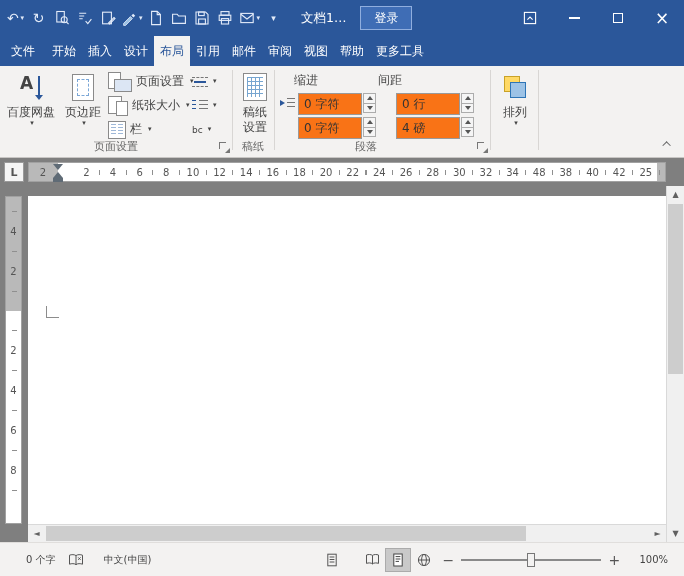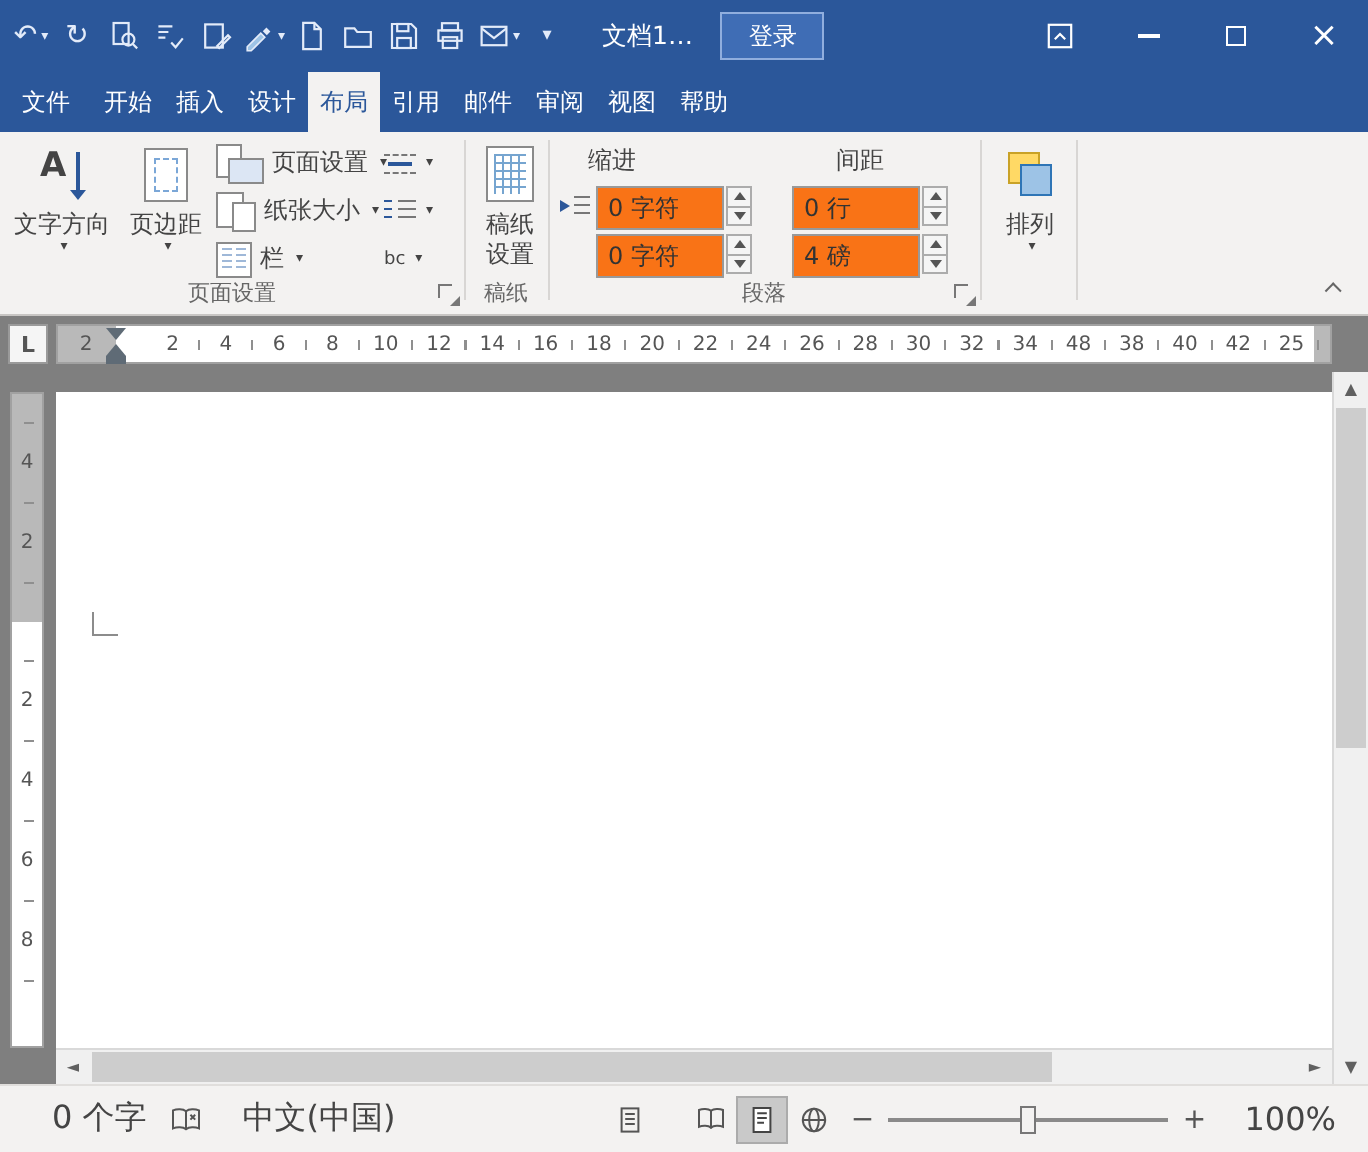--- a/index.html
+++ b/index.html
@@ -116,21 +116,21 @@
   .vscroll .up{top:0}.vscroll .down{bottom:0}
   .vthumb{position:absolute;left:1px;top:18px;width:15px;height:170px;background:#cdcdcd}
   .hscroll{position:absolute;left:28px;top:366px;width:638px;height:18px;background:#f0f0f0;border-top:1px solid #d9d9d9}
   .hscroll .sbtn{position:absolute;top:0;width:17px;height:17px;display:flex;align-items:center;justify-content:center;font-size:8px;color:#606060}
   .hscroll .left{left:0}.hscroll .right{right:0}
   .hthumb{position:absol ute}
   .hthumb{position:absolute;left:18px;top:1px;width:480px;height:15px;background:#cdcdcd}
 
   
   .statusbar{position:absolute;left:0;top:542px;width:684px;height:34px;background:#f3f2f1;border-top:1px solid #e0dedc;display:flex;align-items:center;color:#444;font-size:12px}
-  .sb{padding:0 6px;height:100%;display:flex;align-items:center;white-space:nowrap;font-size:16px;color:#444}
+  .sb{padding:0 6px;height:100%;display:flex;align-items:center;white-space:nowrap;font-size:10px;color:#444}
   .sb.words{margin-left:20px}
   .sb.lang{margin-left:8px}
   .sb-right{margin-left:auto;display:flex;align-items:center;height:100%}
   .viewbtn{width:26px;height:24px;display:flex;align-items:center;justify-content:center}
   .viewbtn.active{background:#c9c9c9;border:1px solid #ababab}
   .zoombtn{width:22px;height:24px;display:flex;align-items:center;justify-content:center;font-size:14px;color:#555}
   .zoomtrack{position:relative;width:140px;height:16px;margin:0 2px}
   .zoomtrack .line{position:absolute;left:0;right:0;top:7px;height:2px;background:#8a8a8a}
   .zoomtrack .notch{position:absolute;left:50%;top:4px;width:1px;height:8px;background:#8a8a8a}
   .zoomthumb{position:absolute;left:calc(50% - 4px);top:1px;width:8px;height:14px;background:#f3f2f1;border:1px solid #777}
@@ -237,35 +237,36 @@
     <div class="tab file">文件</div>
     <div class="tab">开始</div>
     <div class="tab">插入</div>
     <div class="tab">设计</div>
     <div class="tab active">布局</div>
     <div class="tab">引用</div>
     <div class="tab">邮件</div>
     <div class="tab">审阅</div>
     <div class="tab">视图</div>
     <div class="tab">帮助</div>
+    <div class="tab">更多工具</div>
     <div class="tab-right">
     </div>
   </nav>
 
   <section class="ribbon">
 
     
     <button class="bigbtn" style="left:4px;width:54px">
       <span class="bicon">
           <span class="ic ic-textdir">
             <em>A</em>
             <i></i>
           </span>
         </span>
-      <span>文字方向</span>
+      <span>百度网盘</span>
       <span class="dd">▾</span>
     </button>
     <button class="bigbtn" style="left:60px;width:46px">
       <span class="bicon">
           <span class="ic ic-margins"></span>
         </span>
       <span>页边距</span>
       <span class="dd">▾</span>
     </button>
     <button class="smallbtn" style="left:108px;top:5px">
@@ -339,21 +340,21 @@
         <span>0 字符</span>
       </div>
     <div class="stepper" style="left:363px;top:51px">
       <span>
           <i class="tri-up"></i>
         </span>
       <span>
           <i class="tri-down"></i>
         </span>
     </div>
-    <div class="phead" style="left:418px;top:6px">间距</div>
+    <div class="phead" style="left:378px;top:6px">间距</div>
     <span class="ic ic-sp abs" style="left:380px;top:30px"></span>
     <div class="spin" style="left:396px;top:27px">
         <span>0 行</span>
       </div>
     <div class="stepper" style="left:461px;top:27px">
       <span>
           <i class="tri-up"></i>
         </span>
       <span>
           <i class="tri-down"></i>
@@ -364,21 +365,21 @@
         <span>4 磅</span>
       </div>
     <div class="stepper" style="left:461px;top:51px">
       <span>
           <i class="tri-up"></i>
         </span>
       <span>
           <i class="tri-down"></i>
         </span>
     </div>
-    <div class="glabel" style="left:274px;width:216px">段落</div>
+    <div class="glabel" style="left:258px;width:216px">段落</div>
     <button class="launcher" style="left:476px">
         <i></i>
         <b></b>
       </button>
     <div class="gsep" style="left:490px"></div>
 
     
     <button class="bigbtn" style="left:494px;width:42px">
       <span class="bicon">
           <span class="ic ic-arrange"></span>

